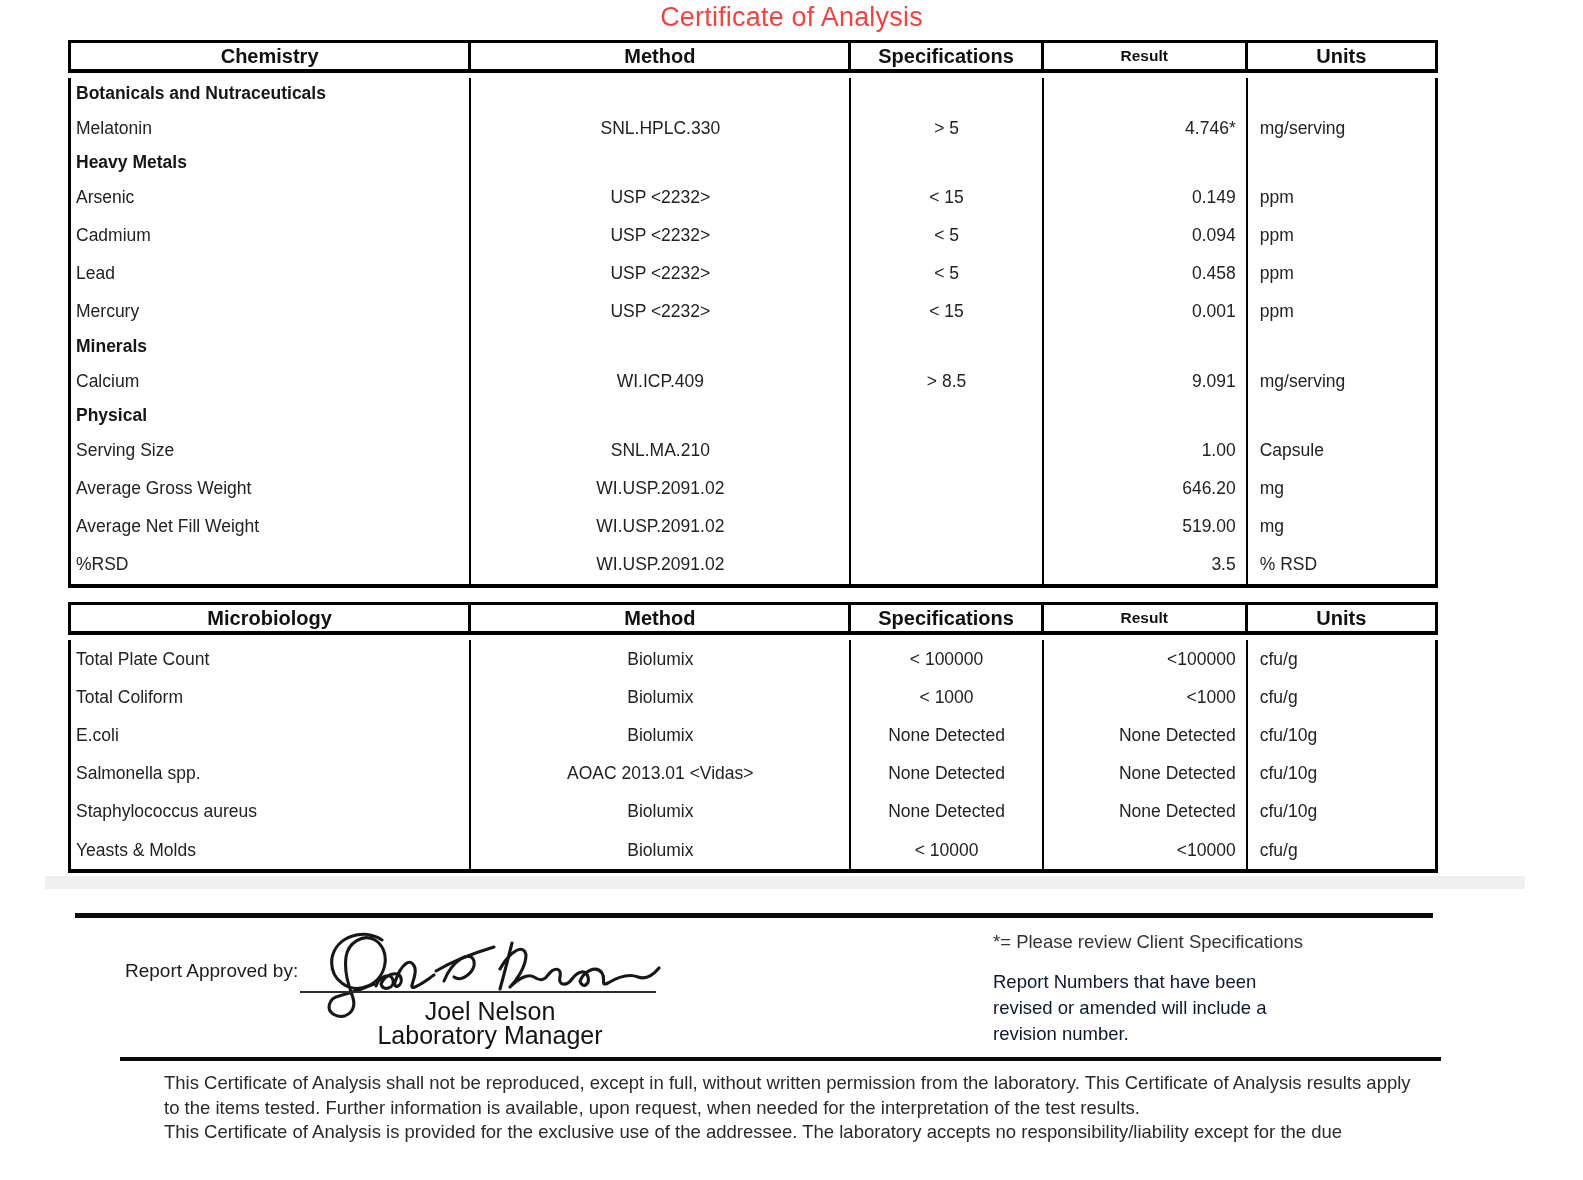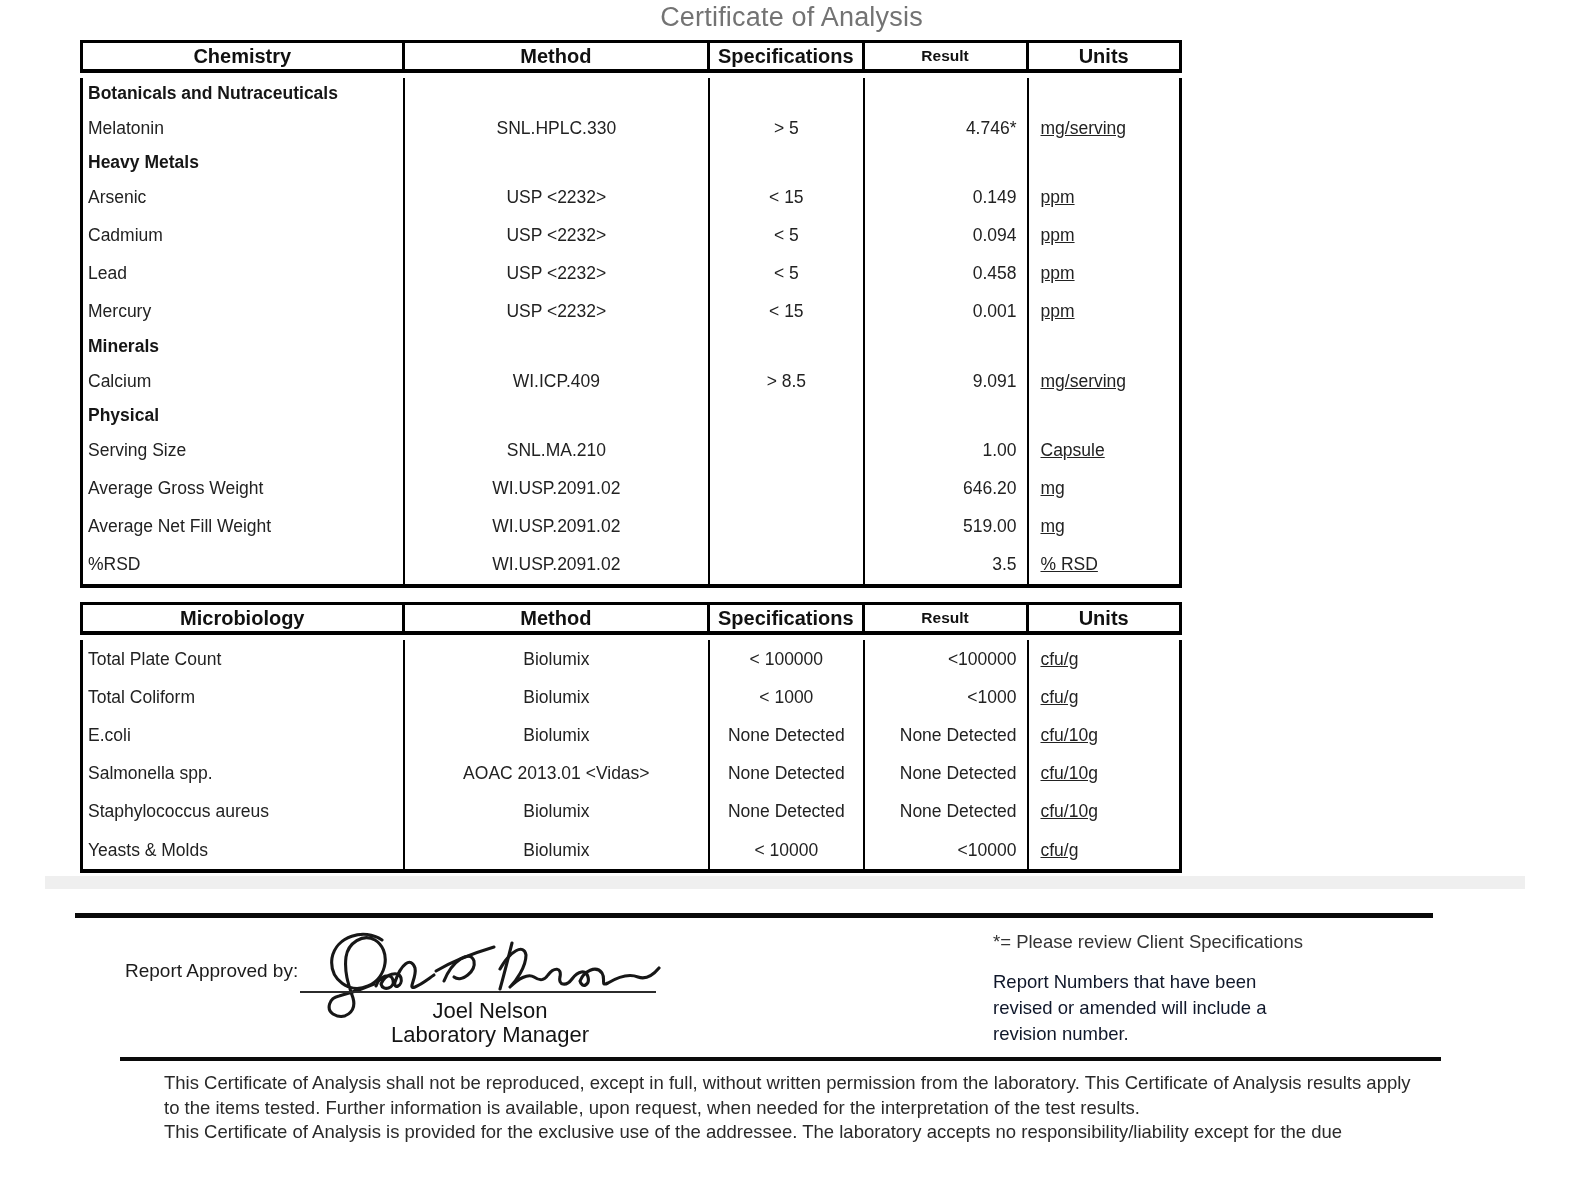--- a/index.html
+++ b/index.html
@@ -7,25 +7,25 @@
     position:relative;
     width:1583px;height:1180px;
     background:#ffffff;
     font-family:"Liberation Sans","DejaVu Sans",sans-serif;
     color:#1f1f1f;
     overflow:hidden;
   }
   .title{
     position:absolute;top:2px;left:0;right:0;
     text-align:center;
-    font-size:27px;font-weight:500;color:#737373;
+    font-size:27px;font-weight:500;color:#ef4444;
     letter-spacing:0.2px;
   }
   
-  .coa-table{position:absolute;left:80px;width:1102px;}
+  .coa-table{position:absolute;left:68px;width:1370px;}
   .hdr{
     display:grid;
     grid-template-columns:29.34% 27.88% 14.09% 14.96% 13.72%;
     border:3px solid #000;border-bottom-width:4px;
     box-sizing:border-box;
     height:33px;
     background:#fff;
   }
   .hdr .hcell{
     display:flex;align-items:center;justify-content:center;
@@ -53,33 +53,33 @@
     display:flex;align-items:center;
     font-size:17.5px;color:#222;
     border-right:2.5px solid #000;
     box-sizing:border-box;
     overflow:hidden;white-space:nowrap;
   }
   .cell:last-child{border-right:none;}
   .cell.c0{padding-left:5px;justify-content:flex-start;}
   .cell.c1,.cell.c2{justify-content:center;}
   .cell.c3{justify-content:flex-end;padding-right:10px;}
-  .cell.c4{padding-left:12px;justify-content:flex-start;text-decoration:underline;}
+  .cell.c4{padding-left:12px;justify-content:flex-start;}
   .row.section .cell.c0{font-weight:700;color:#161616;}
   
   .gray-band{position:absolute;left:45px;top:876px;width:1480px;height:13px;background:#efefef;}
   .rule{position:absolute;background:#0a0a0a;}
   .rule.r1{left:75px;top:913px;width:1358px;height:5px;}
   .rule.r2{left:120px;top:1057px;width:1321px;height:4px;}
   
   .approved-label{position:absolute;left:125px;top:960px;font-size:19px;color:#1c1c1c;}
   .sig-line{position:absolute;left:300px;top:991px;width:356px;height:2px;background:#2b2b2b;}
   .signature{position:absolute;left:318px;top:926px;width:345px;height:95px;}
   .sig-name-block{position:absolute;left:320px;top:999px;width:340px;text-align:center;
-    font-size:22px;line-height:24px;color:#141414;}
+    font-size:25px;line-height:24px;color:#141414;}
   
   .asterisk-note{position:absolute;left:993px;top:931px;font-size:18.5px;color:#333;}
   .revision-note{position:absolute;left:993px;top:969px;font-size:18.5px;line-height:26px;color:#0f172a;}
   
   .footer{position:absolute;left:124px;top:1071px;width:1330px;
     font-size:18.5px;line-height:24.7px;color:#2a2a2a;margin-left:40px;}
 </style>
 </head>
 <body>
 

